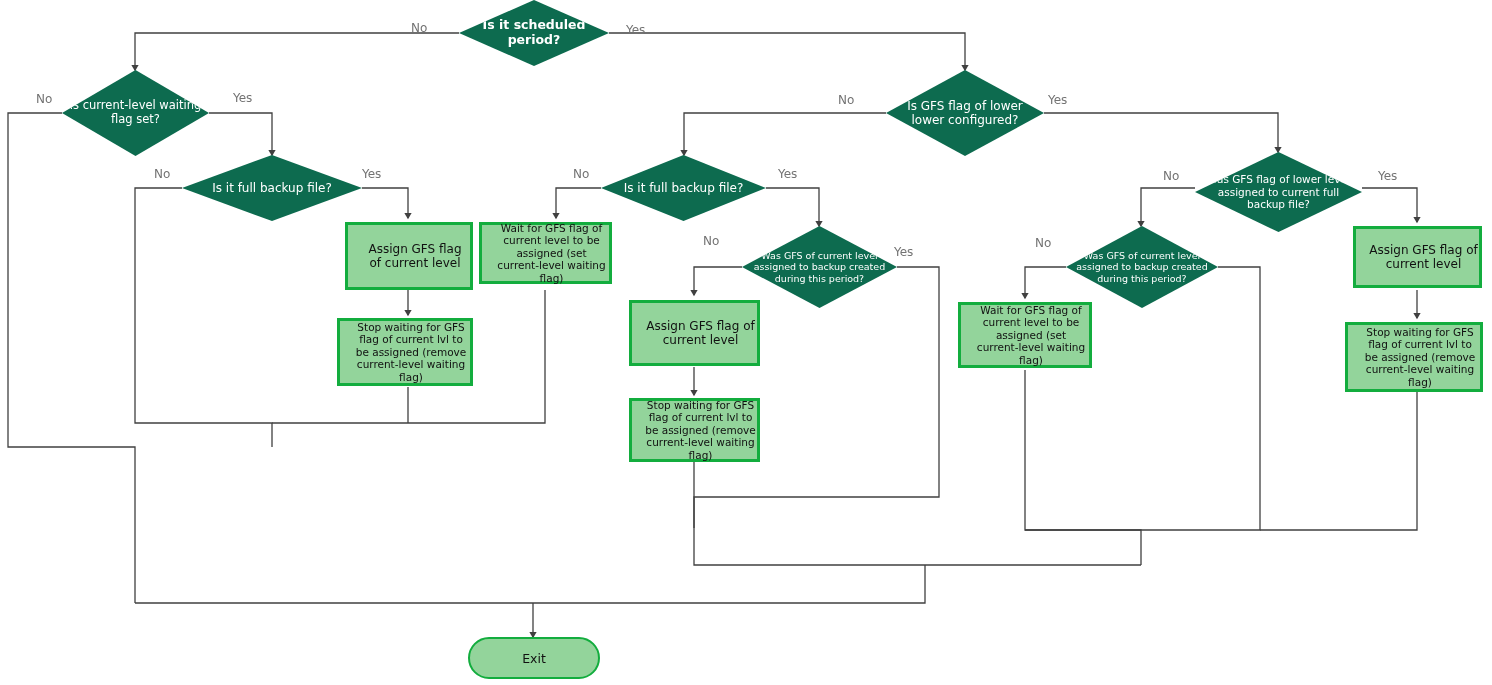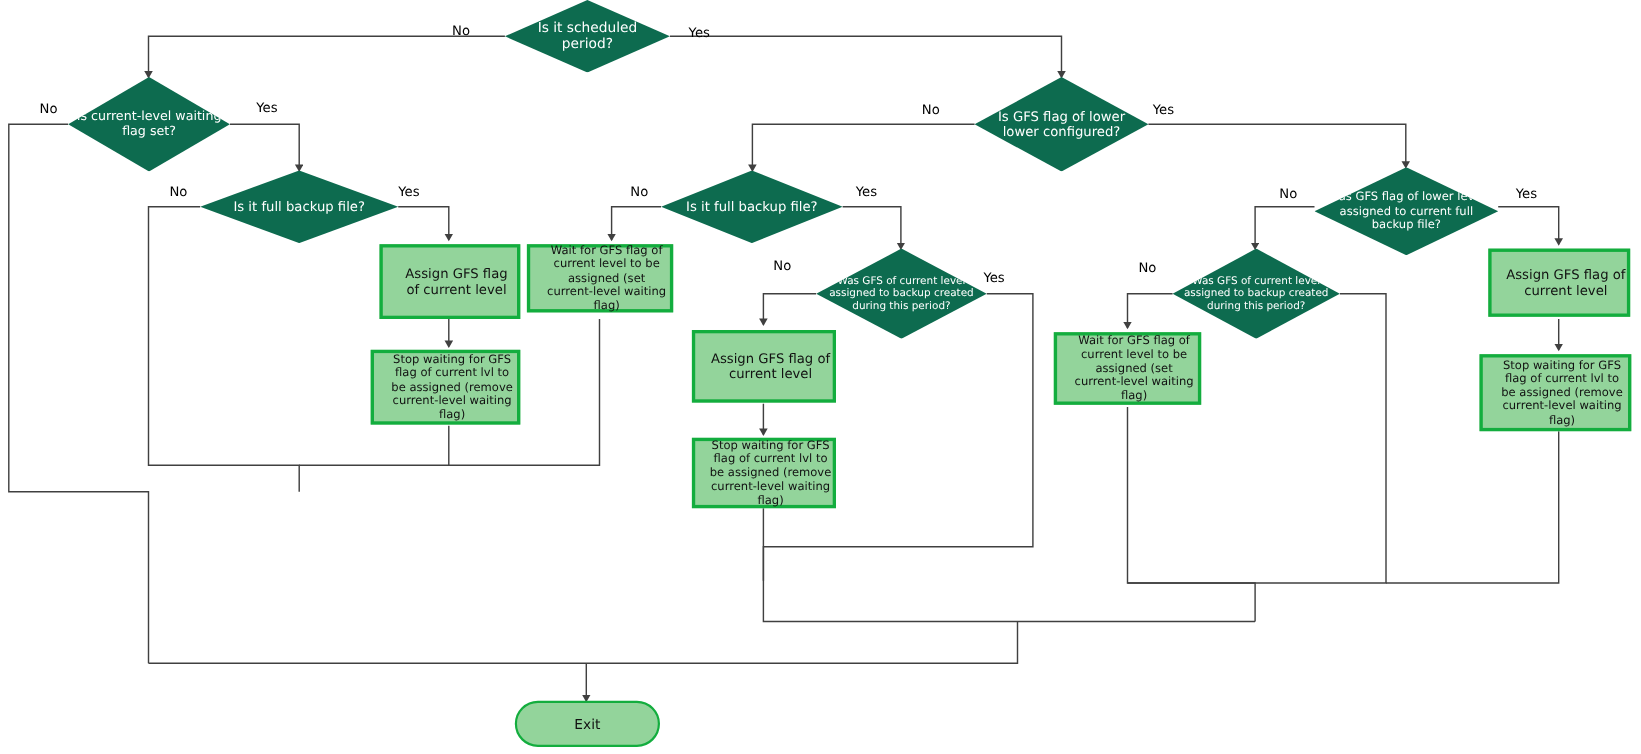--- a/index.html
+++ b/index.html
@@ -16,21 +16,21 @@
   .decision .txt{display:block;padding:0 6px;line-height:1.18;}
 
   
   .process{background:#93d49b;border:3px solid #13ad3e;color:#111111;padding-left:12px;}
   .process .txt{display:block;line-height:1.2;padding:0 1px;}
 
   
   .terminator{background:#93d49b;border:2px solid #13ad3e;border-radius:26px;color:#111111;}
 
   
-  .elabel{position:absolute;color:#000000;background:transparent;white-space:nowrap;}
+  .elabel{position:absolute;color:#737373;background:transparent;white-space:nowrap;}
 </style>
 </head>
 <body>
 
 <div id="stage">
 
   <svg id="wires" viewBox="0 0 1492 685" width="1492" height="685" xmlns="http://www.w3.org/2000/svg">
     <defs>
       <marker id="ah" markerWidth="9" markerHeight="9" refX="4.2" refY="3" orient="auto" markerUnits="strokeWidth">
         <path d="M0,0 L0,6 L5.2,3 z" fill="#404040"></path>
@@ -87,21 +87,21 @@
       <path d="M1417,392 L1417,530 L1260,530"></path>
 
       <path d="M694,497 L694,565 L1141,565"></path>
 
       <path d="M925,565 L925,603 L135,603"></path>
       <path d="M533,603 L533,637" marker-end="url(#ah)"></path>
 
     </g>
   </svg>
 
-  <div class="node decision" style="left:459px;top:0px;width:150px;height:66px;font-size:12.5px;">
+  <div class="node decision" style="left:459px;top:0px;width:150px;height:66px;font-size:12.5px;font-weight:bold;">
     <span class="txt">Is it scheduled period?</span>
   </div>
 
   <div class="node decision" style="left:62px;top:70px;width:147px;height:86px;font-size:11.5px;">
     <span class="txt">Is current-level waiting flag set?</span>
   </div>
 
   <div class="node decision" style="left:886px;top:70px;width:158px;height:86px;font-size:12px;">
     <span class="txt">Is GFS flag of lower lower configured?</span>
   </div>

